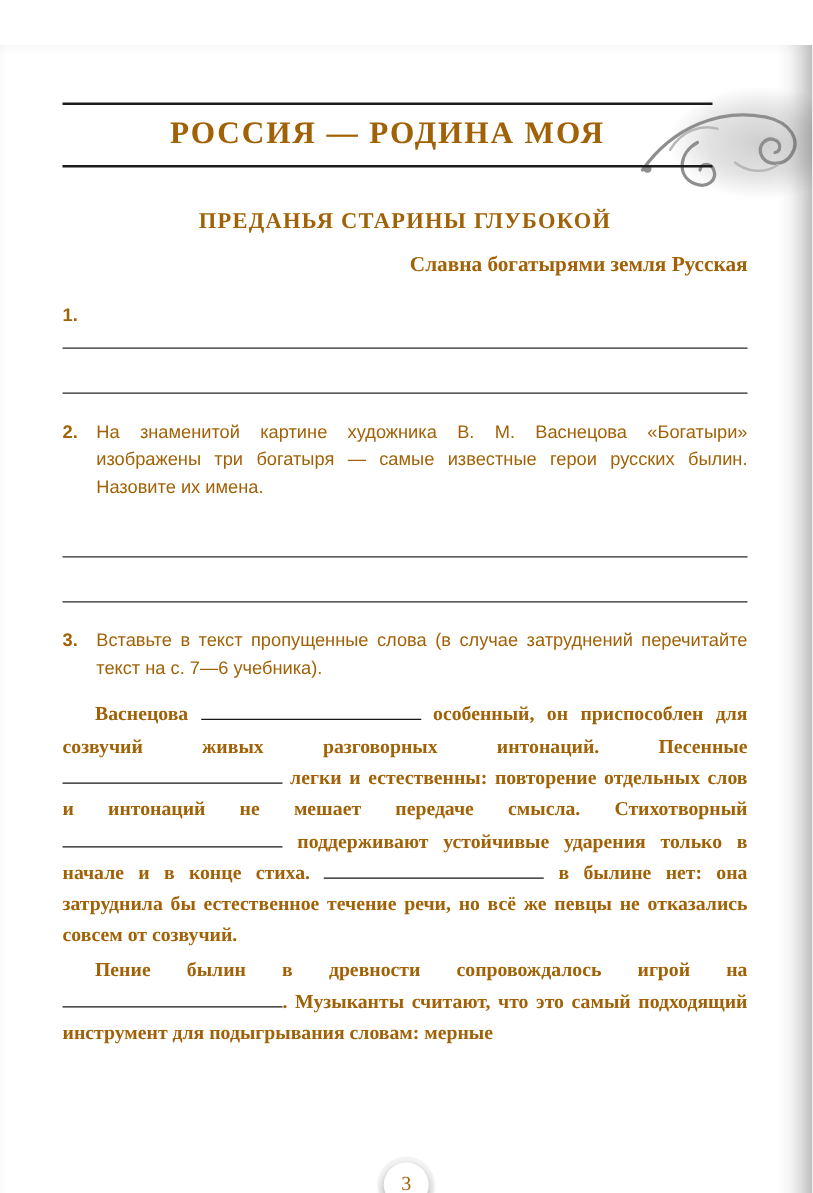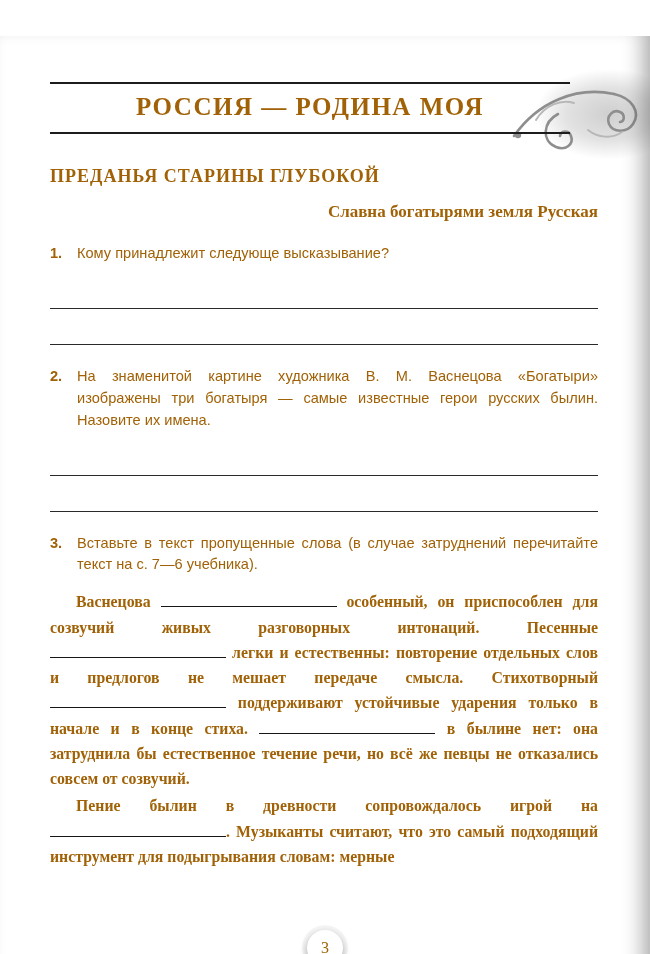--- a/index.html
+++ b/index.html
@@ -35,21 +35,21 @@
     border-bottom:2px solid #1c1c1c;
     padding:9px 0 11px;
     text-align:center;
   }
   .chapter-title {
     margin:0;
     font-size:25px; font-weight:700; letter-spacing:1.5px;
   }
 
   .section-title {
-    text-align:left; font-size:18px; font-weight:700;
+    text-align:center; font-size:18px; font-weight:700;
     letter-spacing:1px; margin:32px 0 0;
   }
   .section-subtitle {
     text-align:right; font-size:17px; font-weight:700; margin:15px 0 0;
   }
 
   .task {
     position:relative; padding-left:27px;
     font-family:"Liberation Sans", sans-serif;
     font-size:14.6px; line-height:1.5; text-align:justify;
@@ -113,21 +113,20 @@
 
   <div class="chapter-header">
     <h1 class="chapter-title">РОССИЯ — РОДИНА МОЯ</h1>
   </div>
 
   <div class="section-title">ПРЕДАНЬЯ СТАРИНЫ ГЛУБОКОЙ</div>
   <div class="section-subtitle">Славна богатырями земля Русская</div>
 
   <div class="task">
     <span class="task-number">1.</span>
-    <span>Кому принадлежит следующе высказывание?</span>
   </div>
   <div class="answer-lines">
     <div class="answer-line"></div>
     <div class="answer-line"></div>
   </div>
 
   <div class="task">
     <span class="task-number">2.</span>
     <span>На знаменитой картине художника В. М. Васнецова «Богатыри» изображены три богатыря — самые известные герои русских былин. Назовите их имена.</span>
   </div>
@@ -139,21 +138,21 @@
   <div class="task">
     <span class="task-number">3.</span>
     <span>Вставьте в текст пропущенные слова (в случае затруднений перечитайте текст на с. 7—6 учебника).</span>
   </div>
 
   <p class="fill">
     <span>Васнецова</span>
     <span class="blank"></span>
     <span>особенный, он приспособлен для созвучий живых разговорных интонаций. Песенные</span>
     <span class="blank"></span>
-    <span>легки и естественны: повторение отдельных слов и предлогов не мешает передаче смысла. Стихотворный</span>
+    <span>легки и естественны: повторение отдельных слов и интонаций не мешает передаче смысла. Стихотворный</span>
     <span class="blank"></span>
     <span>поддерживают устойчивые ударения только в начале и в конце стиха.</span>
     <span class="blank"></span>
     <span>в былине нет: она затруднила бы естественное течение речи, но всё же певцы не отказались совсем от созвучий.</span>
   </p>
 
   <p class="fill continues">
     <span>Пение былин в древности сопровождалось игрой на</span>
     <span class="blank"></span><span>. Музыканты считают, что это самый подходящий инструмент для подыгрывания словам: мерные</span>
   </p>

